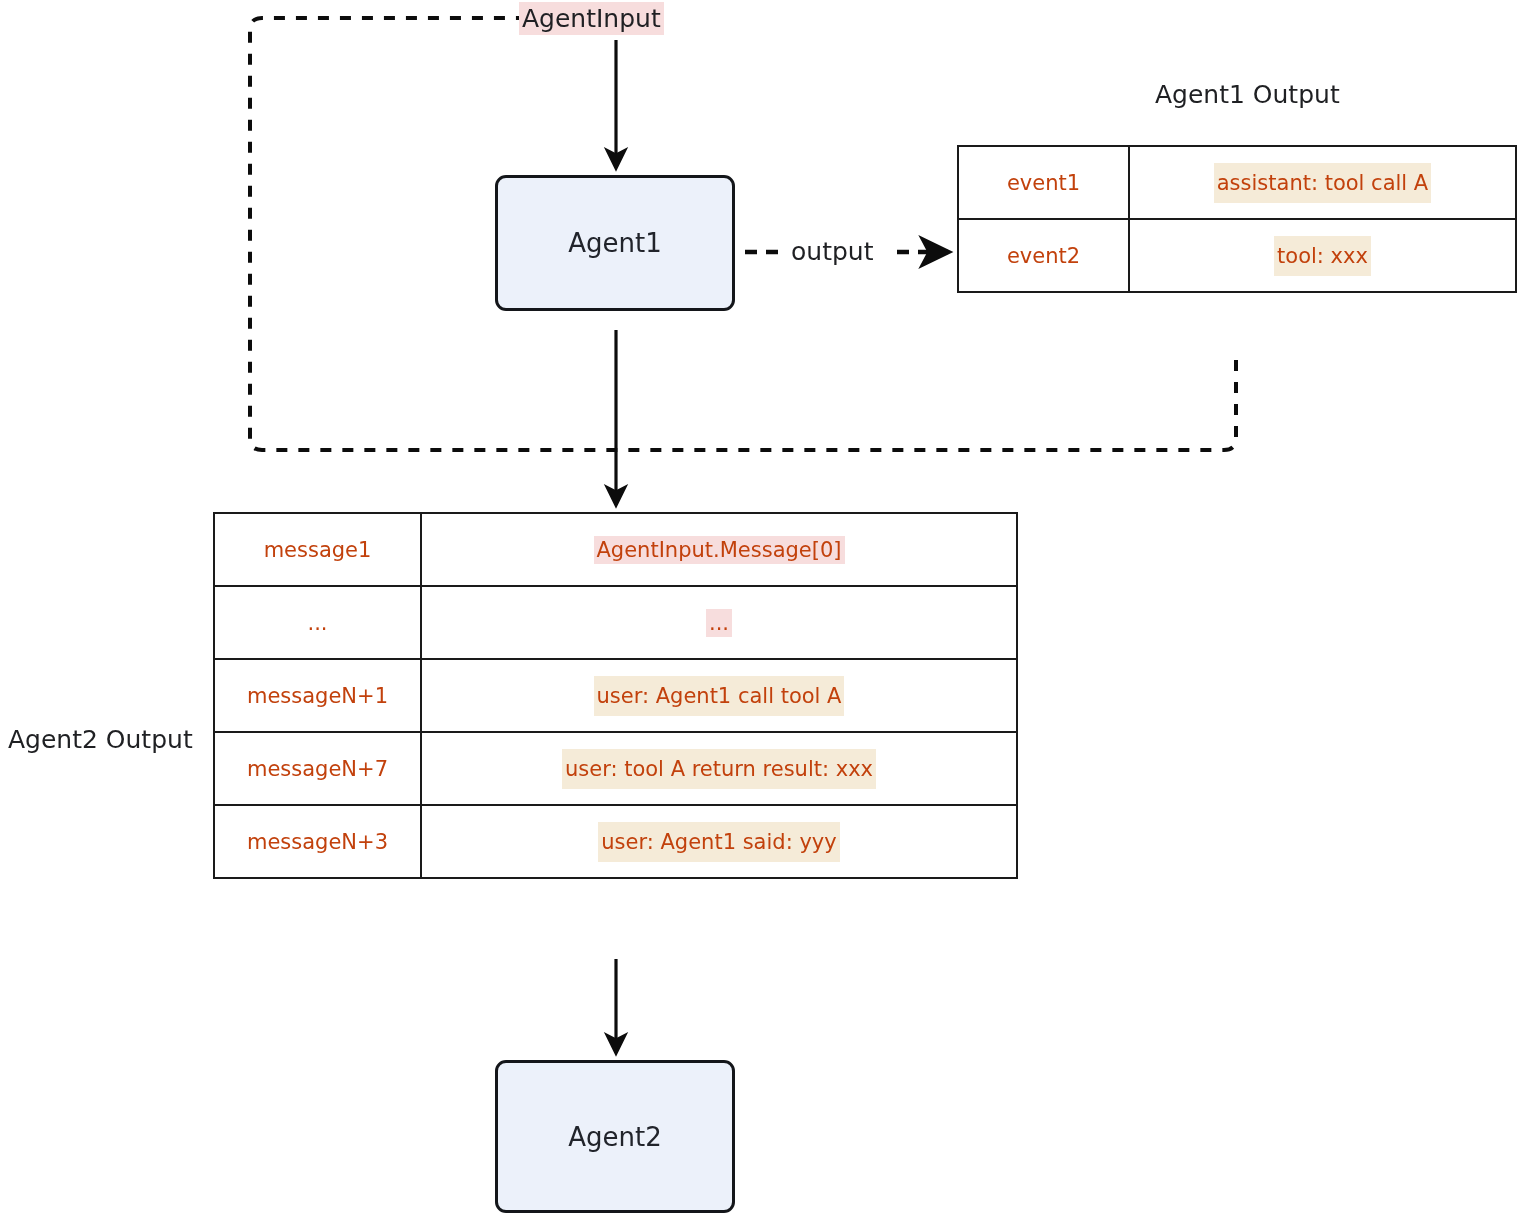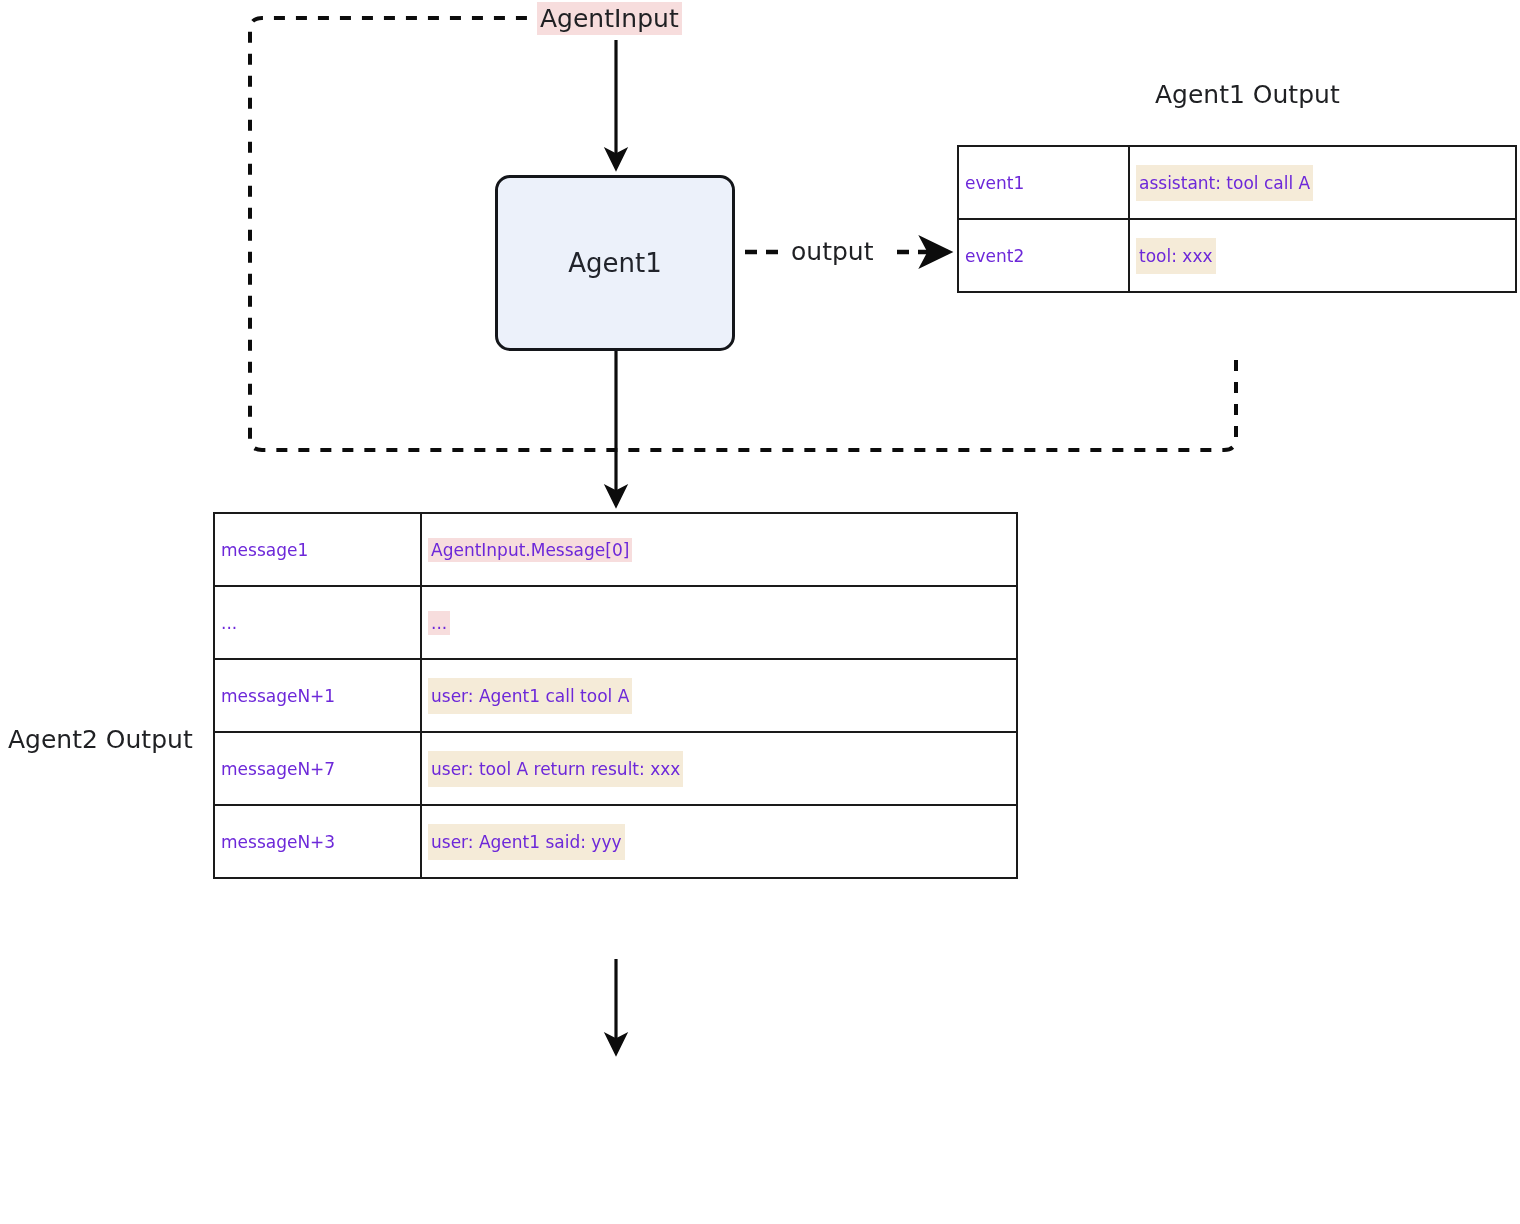--- a/index.html
+++ b/index.html
@@ -50,24 +50,24 @@
   .dtable {
     position: absolute;
     border-collapse: collapse;
     border: 2px solid #1a1a1a;
     background: #ffffff;
     table-layout: fixed;
   }
   .dtable td {
     border: 2px solid #1a1a1a;
     height: 73px;
-    text-align: left;
+    text-align: center;
     vertical-align: middle;
-    font-size: 17px;
-    color: #6d28d9;
+    font-size: 21px;
+    color: #c2410c;
     padding: 0 6px;
     box-sizing: border-box;
     white-space: nowrap;
   }
   
   #wires {
     position: absolute;
     left: 0;
     top: 0;
     width: 1520px;
@@ -116,34 +116,37 @@
 
     <path class="dash-fine" d="M745,252 L786,252"></path>
     <path class="dash-fine" d="M897,252 L948,252" marker-end="url(#arrowDash)"></path>
 
     <path class="dash-line" d="M1236,360 L1236,438 Q1236,450 1224,450
              L262,450 Q250,450 250,438
              L250,30 Q250,18 262,18
              L536,18"></path>
   </svg>
 
-  <div class="lbl" style="left:537px; top:6px;">
+  <div class="lbl" style="left:519px; top:6px;">
     <span class="hl-pink">AgentInput</span>
   </div>
 
   <div class="lbl" style="left:791px; top:239px;">output</div>
 
   <div class="lbl" style="left:1155px; top:82px;">Agent1 Output</div>
 
   <div class="lbl" style="left:8px; top:727px;">Agent2 Output</div>
 
-  <div class="agent-box" style="left:495px; top:175px; width:240px; height:176px;border-radius:15px;">
+  <div class="agent-box" style="left:495px; top:175px; width:240px; height:136px;">
     <span class="agent-label">Agent1</span>
   </div>
 
+  <div class="agent-box" style="left:495px; top:1060px; width:240px; height:153px;">
+    <span class="agent-label">Agent2</span>
+  </div>
 
   <table class="dtable" style="left:957px; top:145px; width:558px;">
     <colgroup>
         <col style="width:171px">
         <col style="width:387px">
       </colgroup>
     <tbody>
       <tr>
         <td>event1</td>
         <td>

